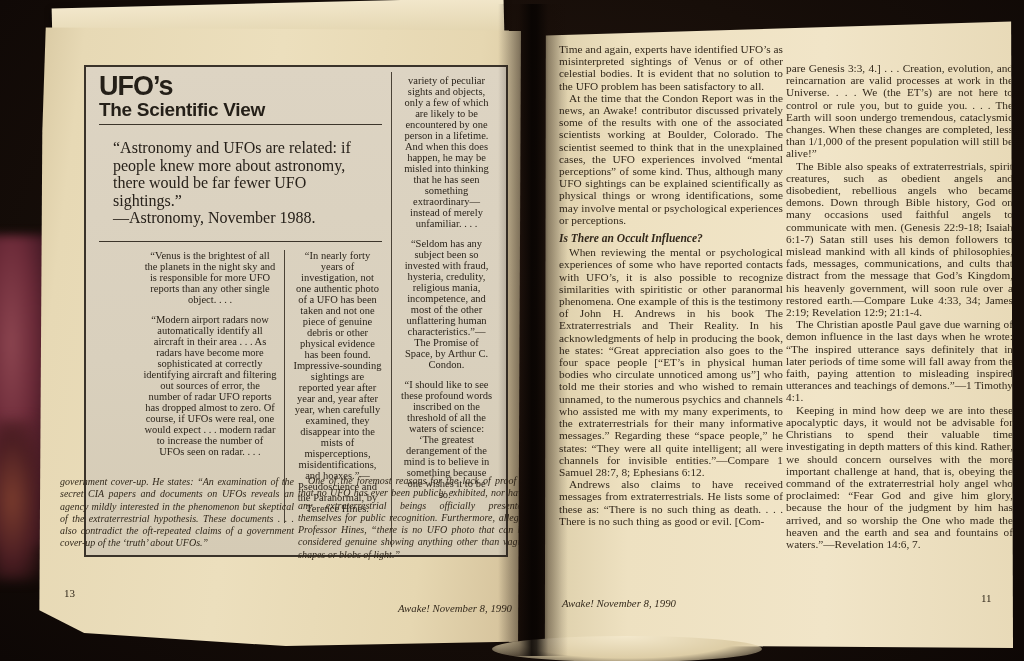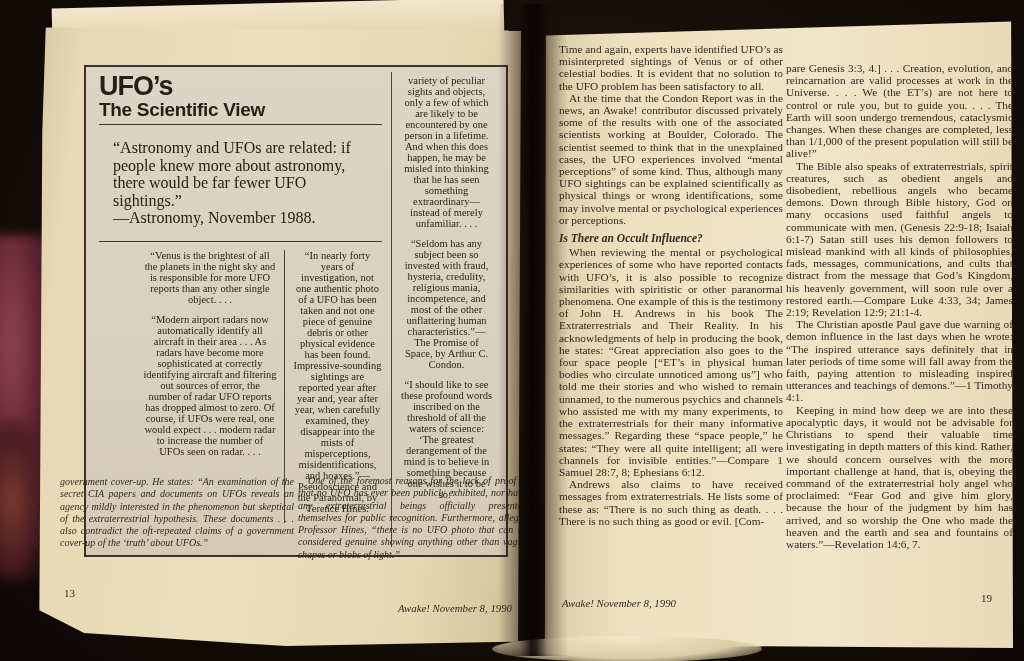--- a/index.html
+++ b/index.html
@@ -125,18 +125,18 @@
     </div>
 
     <div class="rcol rcol2">
       <p class="rp">pare Genesis 3:3, 4.] . . . Creation, evolution, and reincarnation are valid processes at work in the Universe. . . . We (the ET’s) are not here to control or rule you, but to guide you. . . . The Earth will soon undergo tremendous, cataclysmic changes. When these changes are completed, less than 1/1,000 of the present population will still be alive!”</p>
       <p class="rp ind">The Bible also speaks of extraterrestrials, spirit creatures, such as obedient angels and disobedient, rebellious angels who became demons. Down through Bible history, God on many occasions used faithful angels to communicate with men. (Genesis 22:9-18; Isaiah 6:1-7) Satan still uses his demon followers to mislead mankind with all kinds of philosophies, fads, messages, communications, and cults that distract from the message that God’s Kingdom, his heavenly government, will soon rule over a restored earth.—Compare Luke 4:33, 34; James 2:19; Revelation 12:9; 21:1-4.</p>
       <p class="rp ind">The Christian apostle Paul gave due warning of demon influence in the last days when he wrote: “The inspired utterance says definitely that in later periods of time some will fall away from the faith, paying attention to misleading inspired utterances and teachings of demons.”—1 Timothy 4:1.</p>
       <p class="rp ind">Keeping in mind how deep we are into these apocalyptic days, it would not be advisable for Christians to spend their valuable time investigating in depth matters of this kind. Rather, we should concern ourselves with the more important challenge at hand, that is, obeying the command of the extraterrestrial holy angel who proclaimed: “Fear God and give him glory, because the hour of the judgment by him has arrived, and so worship the One who made the heaven and the earth and sea and fountains of waters.”—Revelation 14:6, 7.</p>
     </div>
 
     <div class="footer rfooter">Awake!  November 8, 1990</div>
-    <div class="pagenum pn11">19</div>
+    <div class="pagenum pn11">11</div>
   </div>
 
   <div class="bottom-curl"></div>
   <div class="spine-shadow"></div>
 </div>
 
 </body></html>

